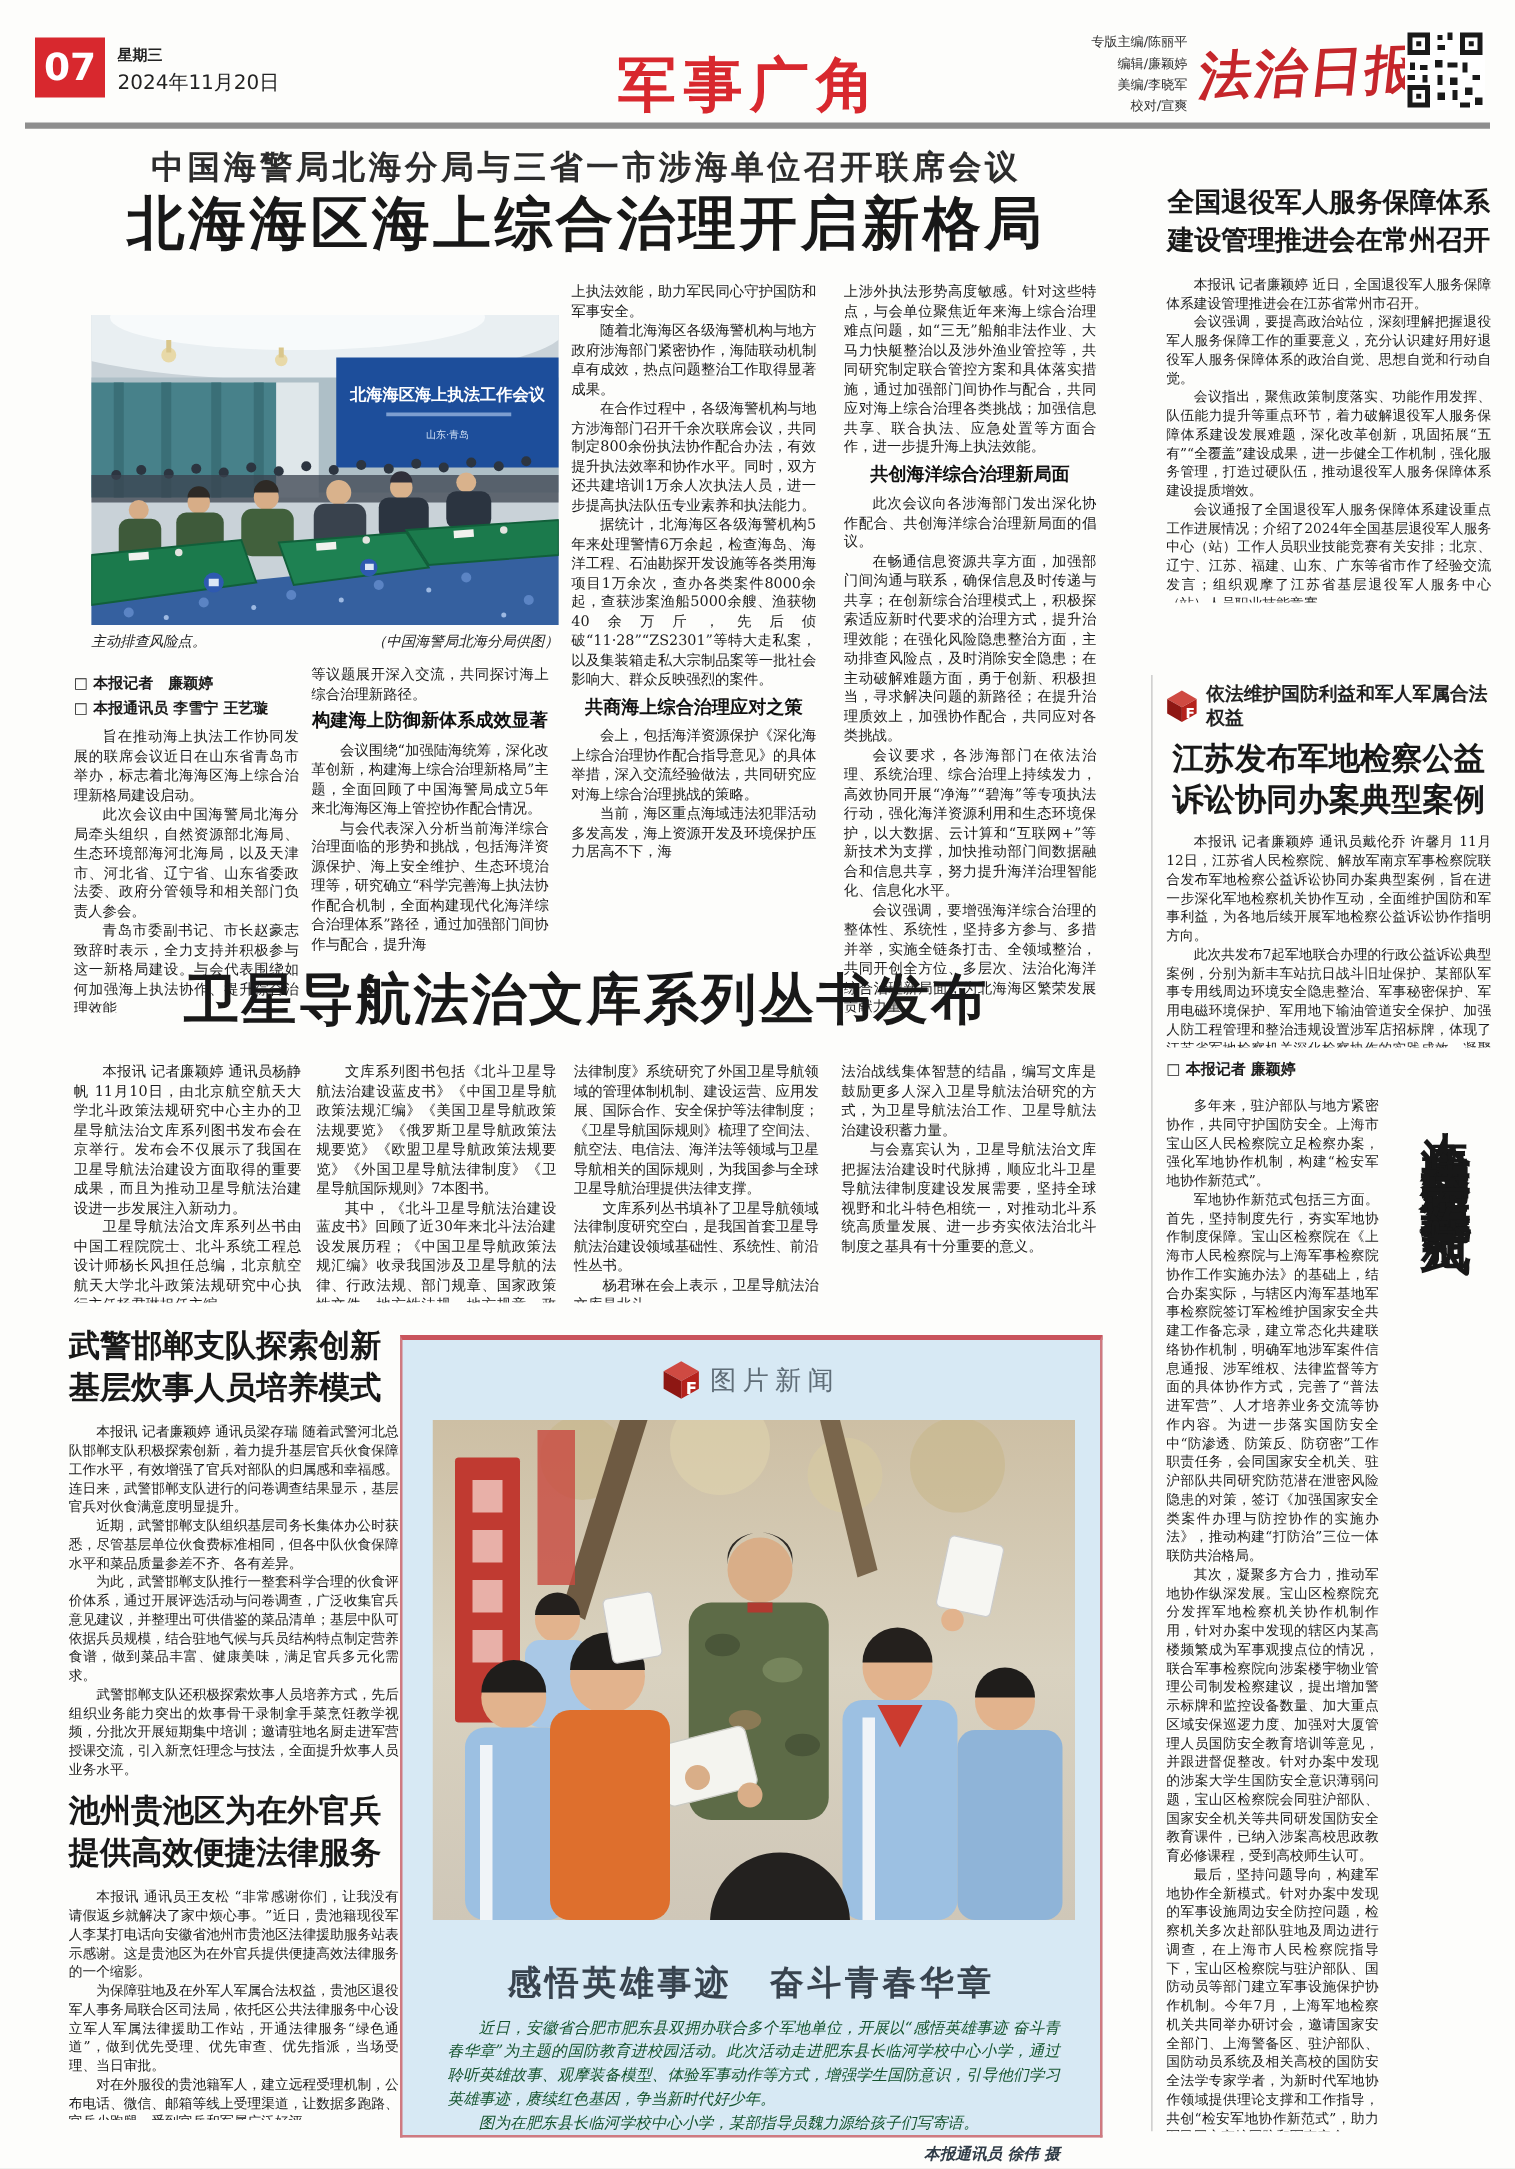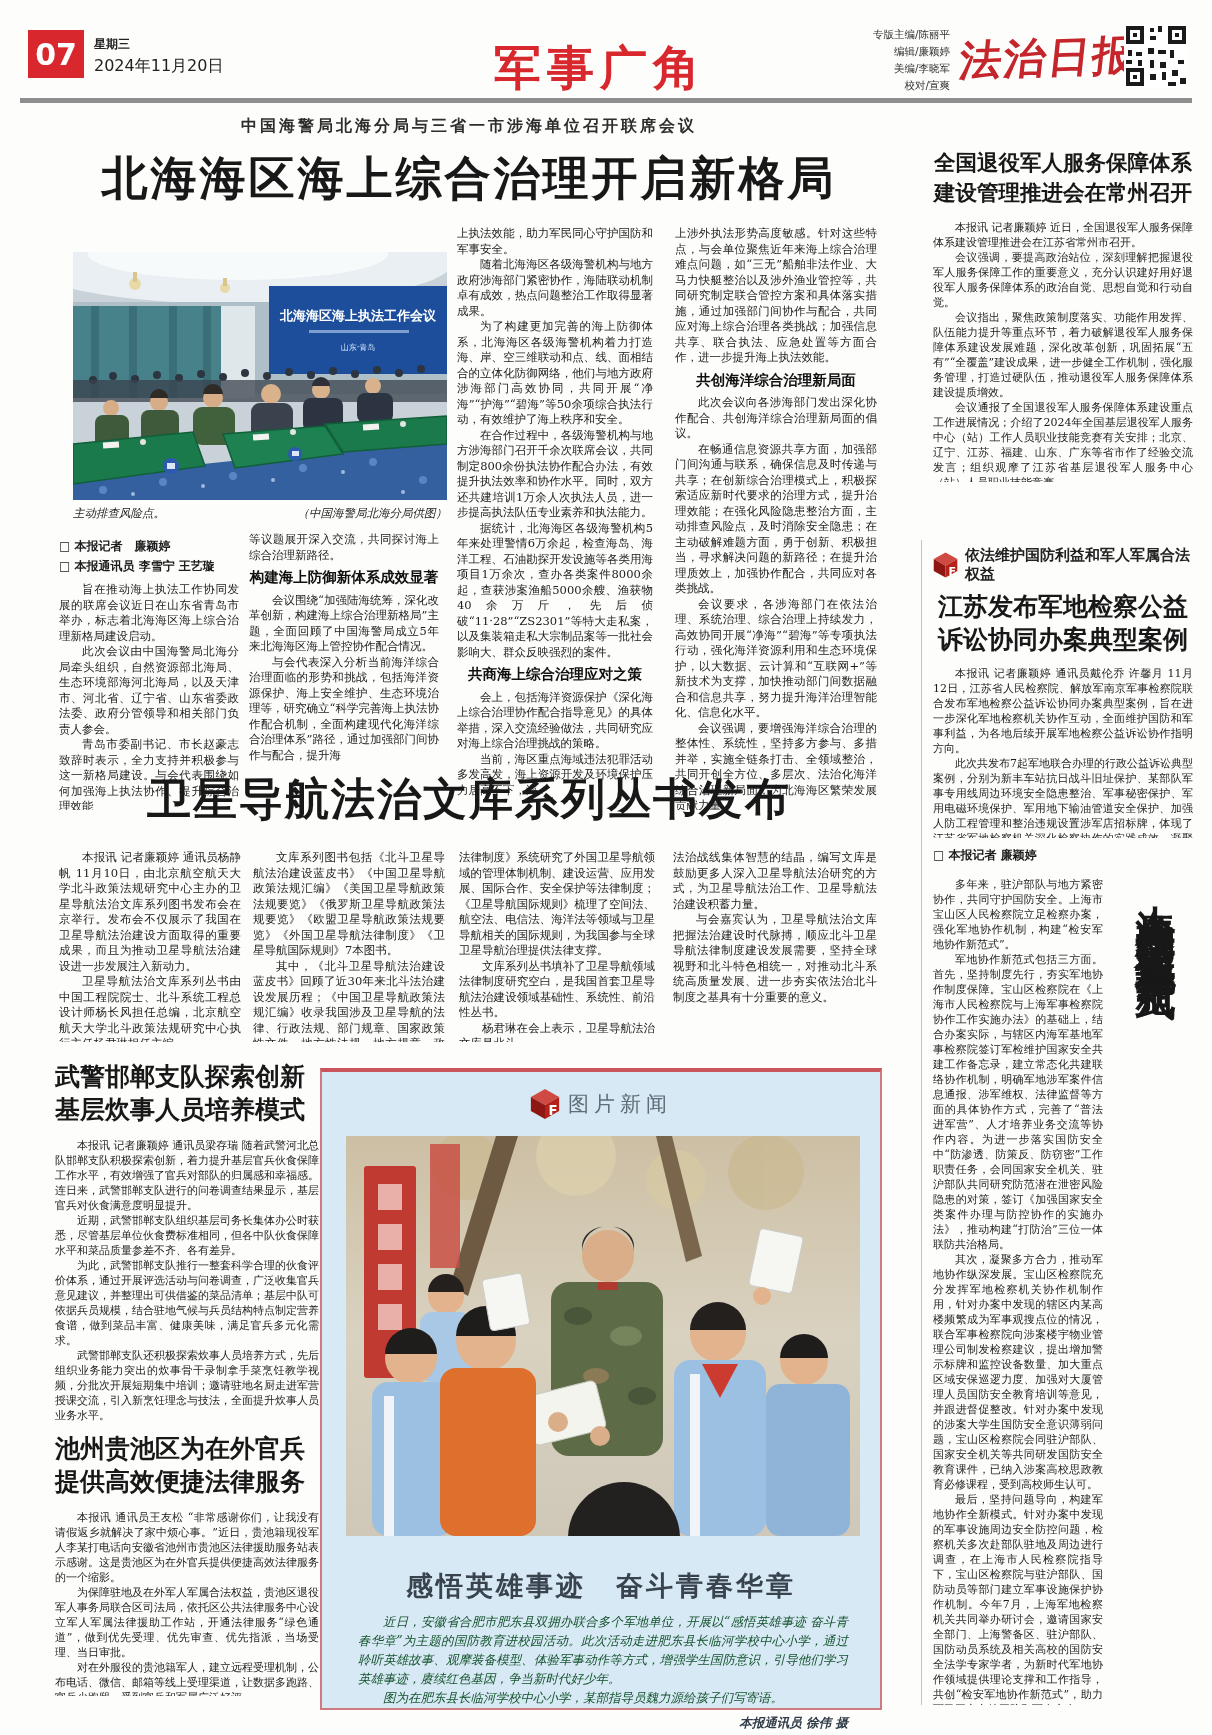--- a/index.html
+++ b/index.html
@@ -17,21 +17,21 @@
   .pagenum{background:#d8282e;color:#ffffff;font-weight:bold;font-size:30px;
            display:flex;align-items:center;justify-content:center;}
   .weekday{font-size:12px;font-weight:bold;color:#222;}
   .date{font-size:16px;color:#222;}
   .section-title{color:#d8282e;font-weight:900;font-size:47px;letter-spacing:6px;}
   .credits{font-size:10.5px;line-height:17px;color:#333;text-align:right;}
   .masthead{color:#c5262b;font-weight:bold;font-size:42px;letter-spacing:2px;
             transform:skewX(-8deg) rotate(-2deg);font-family:"DejaVu Serif","Liberation Serif",serif;}
   .header-rule{background:#8e8e8e;}
   
-  .kicker{font-size:16px;font-weight:bold;color:#2d2d2d;letter-spacing:3px;}
+  .kicker{font-size:26px;font-weight:bold;color:#2d2d2d;letter-spacing:3px;}
   .main-headline{font-size:46px;font-weight:900;color:#181818;letter-spacing:3px;}
   .mid-headline{font-size:44px;font-weight:900;color:#181818;letter-spacing:2px;}
   .side-headline{font-size:21.5px;line-height:30px;font-weight:900;color:#181818;}
   .sub-headline2{font-size:25px;line-height:33px;font-weight:900;color:#181818;}
   .subhead{font-weight:bold;font-size:14.5px;text-align:center;margin:7px 0;color:#101010;}
   .byline{font-weight:bold;font-size:12px;line-height:20px;margin:0;}
   .caption-row{display:flex;justify-content:space-between;font-size:11.5px;font-style:italic;color:#222;}
   .vert-title{writing-mode:vertical-rl;text-orientation:upright;font-weight:900;
               font-size:40px;letter-spacing:5px;color:#181818;line-height:78px;}
   
@@ -223,21 +223,20 @@
       <div class="subhead sans">构建海上防御新体系成效显著</div>
       <div>
           <p class="para">会议围绕“加强陆海统筹，深化改革创新，构建海上综合治理新格局”主题，全面回顾了中国海警局成立5年来北海海区海上管控协作配合情况。</p>
           <p class="para">与会代表深入分析当前海洋综合治理面临的形势和挑战，包括海洋资源保护、海上安全维护、生态环境治理等，研究确立“科学完善海上执法协作配合机制，全面构建现代化海洋综合治理体系”路径，通过加强部门间协作与配合，提升海</p>
         </div>
     </div>
     <div class="abs body-text clip" style="left:402px;top:114px;width:196px;height:584px;">
       <p class="cont">上执法效能，助力军民同心守护国防和军事安全。</p>
       <div>
           <p class="para">随着北海海区各级海警机构与地方政府涉海部门紧密协作，海陆联动机制卓有成效，热点问题整治工作取得显著成果。</p>
-          <p class="para">为了构建更加完善的海上防御体系，北海海区各级海警机构着力打造海、岸、空三维联动和点、线、面相结合的立体化防御网络，他们与地方政府涉海部门高效协同，共同开展“净海”“护海”“碧海”等50余项综合执法行动，有效维护了海上秩序和安全。</p>
           <p class="para">在合作过程中，各级海警机构与地方涉海部门召开千余次联席会议，共同制定800余份执法协作配合办法，有效提升执法效率和协作水平。同时，双方还共建培训1万余人次执法人员，进一步提高执法队伍专业素养和执法能力。</p>
           <p class="para">据统计，北海海区各级海警机构5年来处理警情6万余起，检查海岛、海洋工程、石油勘探开发设施等各类用海项目1万余次，查办各类案件8000余起，查获涉案渔船5000余艘、渔获物40余万斤，先后侦破“11·28”“ZS2301”等特大走私案，以及集装箱走私大宗制品案等一批社会影响大、群众反映强烈的案件。</p>
         </div>
       <div class="subhead sans">共商海上综合治理应对之策</div>
       <div>
           <p class="para">会上，包括海洋资源保护《深化海上综合治理协作配合指导意见》的具体举措，深入交流经验做法，共同研究应对海上综合治理挑战的策略。</p>
           <p class="para">当前，海区重点海域违法犯罪活动多发高发，海上资源开发及环境保护压力居高不下，海</p>
         </div>
     </div>
     <div class="abs body-text clip" style="left:620px;top:114px;width:202px;height:584px;">

